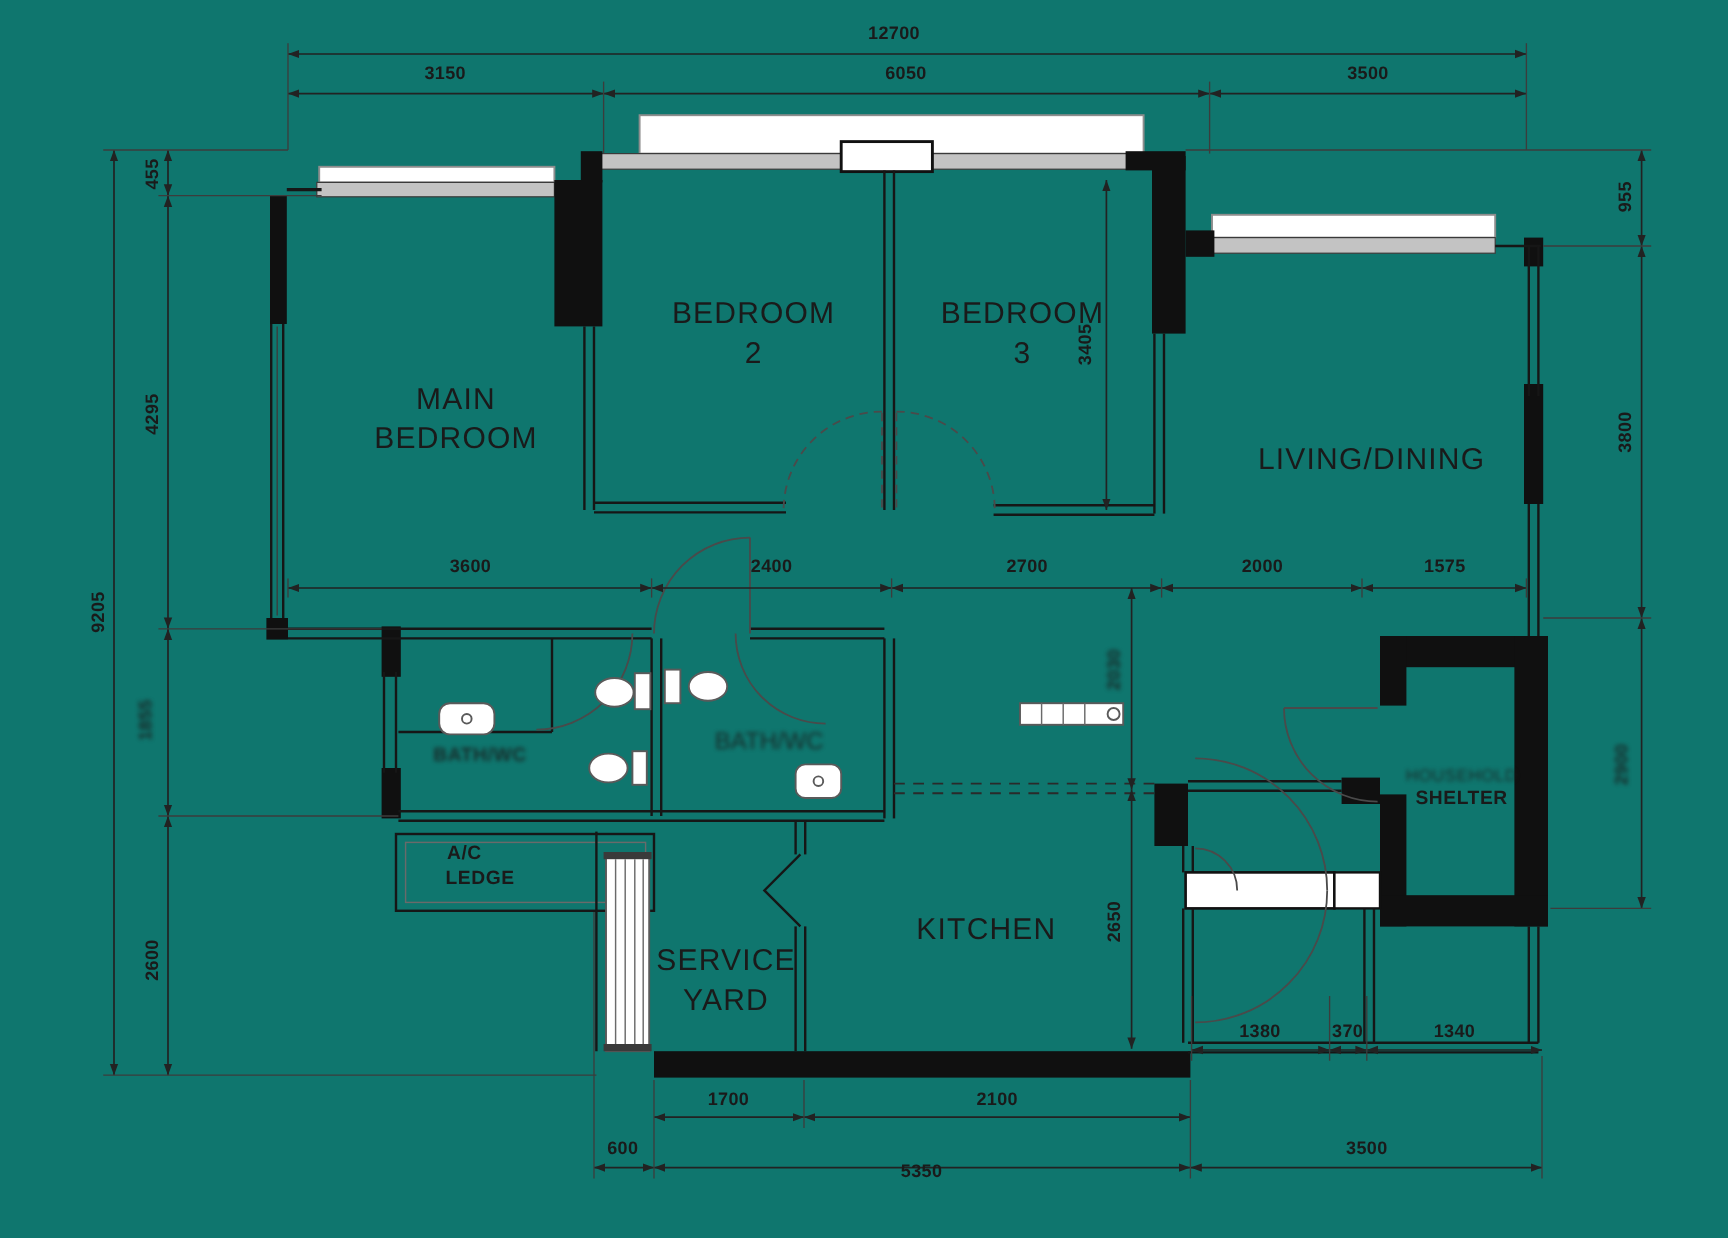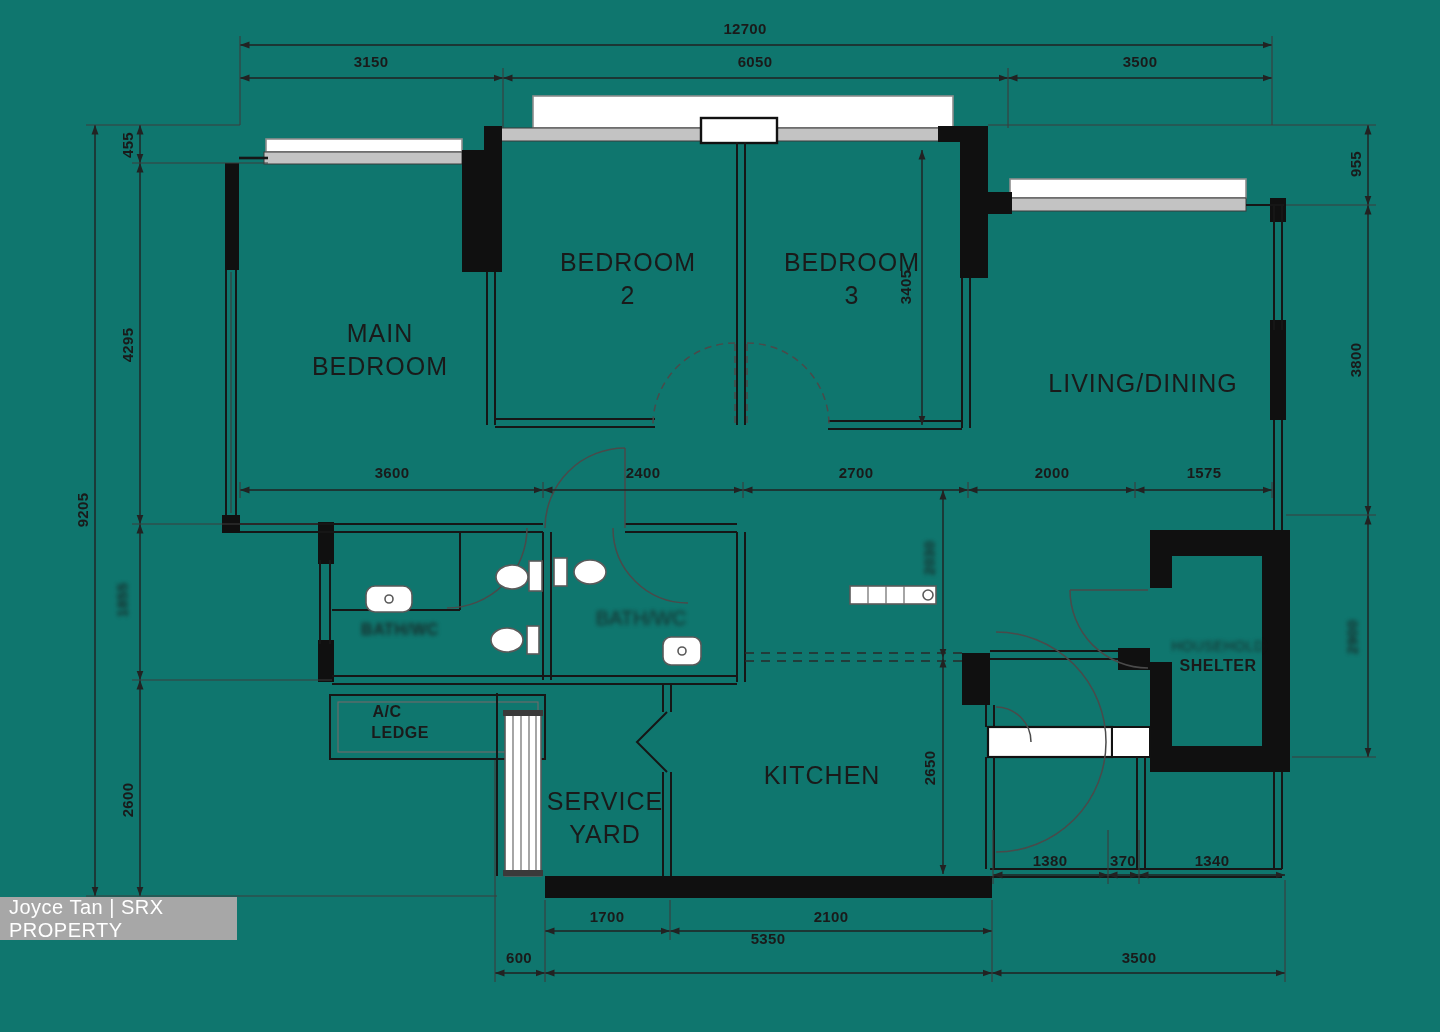--- a/index.html
+++ b/index.html
@@ -268,37 +268,34 @@
   <div class="lbl rot dimtxt blur2" style="left:929px;top:558px">2030</div>
   <div class="lbl rot dimtxt" style="left:929px;top:768px">2650</div>
 
   <div class="lbl dimtxt" style="left:1050px;top:860px">1380</div>
   <div class="lbl dimtxt" style="left:1123px;top:860px">370</div>
   <div class="lbl dimtxt" style="left:1212px;top:860px">1340</div>
 
   <div class="lbl dimtxt" style="left:607px;top:916px">1700</div>
   <div class="lbl dimtxt" style="left:831px;top:916px">2100</div>
   <div class="lbl dimtxt" style="left:519px;top:957px">600</div>
-  <div class="lbl dimtxt" style="left:768px;top:938px">5350</div>
+  <div class="lbl dimtxt" style="left:768px;top:976px">5350</div>
   <div class="lbl dimtxt" style="left:1139px;top:957px">3500</div>
 
   <div class="lbl room" style="left:380px;top:333px">MAIN</div>
   <div class="lbl room" style="left:380px;top:366px">BEDROOM</div>
   <div class="lbl room" style="left:628px;top:262px">BEDROOM</div>
   <div class="lbl room" style="left:628px;top:295px">2</div>
   <div class="lbl room" style="left:852px;top:262px">BEDROOM</div>
   <div class="lbl room" style="left:852px;top:295px">3</div>
   <div class="lbl room" style="left:1143px;top:383px">LIVING/DINING</div>
   <div class="lbl room" style="left:822px;top:775px">KITCHEN</div>
   <div class="lbl room" style="left:605px;top:801px">SERVICE</div>
   <div class="lbl room" style="left:605px;top:834px">YARD</div>
   <div class="lbl small" style="left:387px;top:712px">A/C</div>
   <div class="lbl small" style="left:400px;top:733px">LEDGE</div>
   <div class="lbl tiny blur2" style="left:1218px;top:646px">HOUSEHOLD</div>
   <div class="lbl small" style="left:1218px;top:666px">SHELTER</div>
   <div class="lbl small blur2" style="left:400px;top:630px">BATH/WC</div>
   <div class="lbl blur2" style="left:641px;top:618px;font-size:20px">BATH/WC</div>
 
-  <div class="wm">
-    <span>Joyce Tan | SRX PROPERTY</span>
-  </div>
 
 </div>
 
 </body></html>

